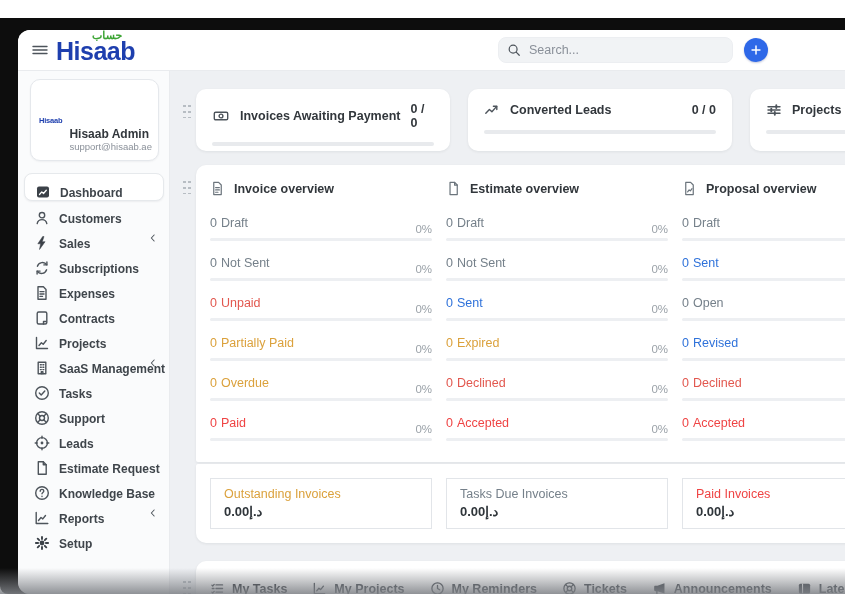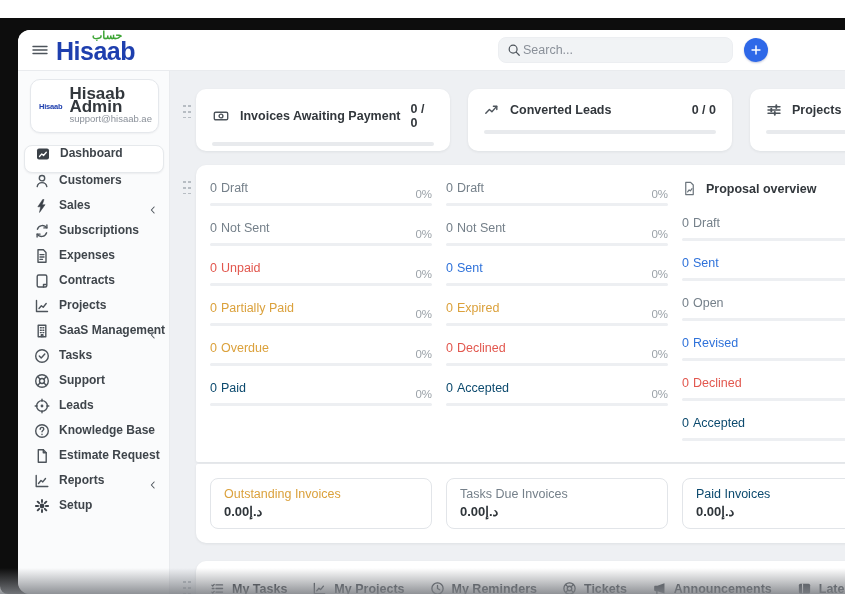--- a/index.html
+++ b/index.html
@@ -16,36 +16,36 @@
 
   
   .hdr{position:relative;height:40px;flex:0 0 40px;background:#fff;border-bottom:1px solid #e9ebee;}
   .hamburger{position:absolute;left:13px;top:12px;width:18px;height:16px;cursor:pointer;}
   .logo{position:absolute;left:38px;top:3px;width:110px;height:36px;}
   .logo-en{font-size:25px;font-weight:800;letter-spacing:-0.5px;color:#1e3fae;line-height:36px;}
   .logo-ar{position:absolute;top:-3px;left:36px;font-size:11px;font-weight:700;color:#3da535;line-height:10px;}
   .search{position:absolute;left:480px;top:7px;width:235px;height:26px;background:#f1f3f5;border:1px solid #eceef1;
     border-radius:8px;display:flex;align-items:center;padding:0 8px;box-sizing:border-box;}
   .search input{border:0;outline:0;background:transparent;font-family:"Liberation Sans",sans-serif;
-    font-size:12.5px;color:#5a636b;width:180px;}
+    font-size:12.5px;color:#5a636b;margin-left:6px;width:180px;}
   .search input::placeholder{color:#8a9099;}
   .plus-btn{position:absolute;left:726px;top:8px;width:24px;height:24px;border-radius:50%;background:#2e68e8;
     display:flex;align-items:center;justify-content:center;cursor:pointer;box-shadow:0 1px 2px rgba(20,40,120,.25);}
 
   .body-row{flex:1;display:flex;min-height:0;}
 
   
   .sidebar{flex:0 0 152px;background:#fafbfc;border-right:1px solid #e9ebee;padding-top:8px;box-sizing:border-box;overflow:hidden;}
   .profile{margin:0 10px 8px 12px;background:#fff;border:1px solid #e5e8ec;border-radius:10px;
     box-shadow:0 1px 2px rgba(20,24,30,.05);padding:7px 8px;display:flex;align-items:center;gap:7px;cursor:pointer;}
   .p-logo{flex:0 0 auto;font-size:7.5px;font-weight:800;color:#1e3fae;letter-spacing:-0.2px;}
-  .p-name{font-size:17px;font-weight:700;color:#32373c;line-height:13px;}
+  .p-name{font-size:12px;font-weight:700;color:#32373c;line-height:13px;margin-top:41px;}
   .p-mail{font-size:9.5px;color:#8a9099;line-height:12px;}
   .nav{padding-top:4px;}
-  .nav-item{height:25px;display:flex;align-items:flex-start;gap:9px;padding-left:16px;cursor:pointer;
+  .nav-item{height:25px;display:flex;align-items:flex-end;gap:9px;padding-left:16px;cursor:pointer;
     font-size:12px;font-weight:600;color:#3f454b;position:relative;}
   .nav-item.active{background:#fff;border:1px solid #e6e9ec;border-radius:8px;margin:0 5px 0 6px;padding-left:10px;
     box-shadow:0 1px 2px rgba(20,24,30,.06);height:26px;}
   .nav-ic{width:16px;height:16px;flex:0 0 16px;display:flex;align-items:center;justify-content:center;}
   .chev{position:absolute;right:10px;top:6px;}
 
   
   .main{flex:1;min-width:0;overflow:hidden;padding:18px 0 0 26px;position:relative;}
   .drag-dots{position:absolute;left:-14px;width:9px;height:15px;
     background-image:radial-gradient(#b7bdc3 1.1px,transparent 1.2px);background-size:5px 6px;cursor:grab;}
@@ -67,26 +67,26 @@
   .ov-head{display:flex;align-items:center;gap:9px;font-size:12.5px;font-weight:700;color:#32373c;margin-bottom:20px;}
   .ov-row{margin-bottom:15px;}
   .ov-line{display:flex;align-items:flex-end;}
   .ov-label{font-size:12.5px;font-weight:500;}
   .ov-label .cnt{margin-right:4px;}
   .ov-pct{margin-left:auto;font-size:11.5px;color:#9ba2a9;position:relative;top:5px;}
   .ov-bar{margin-top:8px;height:3px;border-radius:2px;background:#edeff2;}
   .c-muted{color:#75808a;}
   .c-red{color:#e2574e;}
   .c-orange{color:#dba13c;}
-  .c-green{color:#0c4a6e;}
+  .c-green{color:#ef4444;}
   .c-blue{color:#2f72da;}
 
   .money-panel{margin-top:2px;border-radius:2px 2px 10px 10px;padding:14px;}
   .money-row{display:flex;gap:14px;}
-  .money-card{width:222px;flex:0 0 222px;box-sizing:border-box;border:1px solid #e2e5e9;border-radius:8px;
+  .money-card{width:222px;flex:0 0 222px;box-sizing:border-box;border:1px solid #e2e5e9;border-radius:0;
     padding:8px 13px 9px;cursor:pointer;}
   .money-title{font-size:12.5px;font-weight:500;}
   .money-val{margin-top:3px;font-size:13px;font-weight:700;color:#2f353a;}
 
   .tabs-panel{margin-top:18px;border-radius:10px 10px 0 0;padding:12px 0 40px 12px;height:120px;}
   .tabs-row{display:flex;align-items:center;gap:21px;border-bottom:1px solid #eef0f2;padding:2px 0 0 0;}
   .tab{display:flex;align-items:center;gap:7px;font-size:12.5px;font-weight:600;color:#3c4249;
     padding:6px 2px 12px;cursor:pointer;border-bottom:2px solid transparent;white-space:nowrap;}
   .tab.active{color:#23282e;border-bottom:2px solid #5b6670;}
 
@@ -260,36 +260,36 @@
                   <circle cx="8" cy="8" r="1.4" fill="#4d545b"></circle>
                   <path class="st" d="M8 1.2v2M8 12.8v2M1.2 8h2M12.8 8h2"></path>
                 </svg>
             </span>
             <span>Leads</span>
           </div>
 
           <div class="nav-item">
             <span class="nav-ic">
               <svg width="16" height="16" viewBox="0 0 16 16">
+                  <path class="st" d="M4.3 1.8h5l2.9 2.9v9.5H4.3z"></path>
+                  <path class="st" d="M9.3 1.8v3h2.9"></path>
+                </svg>
+            </span>
+            <span>Estimate Request</span>
+          </div>
+
+          <div class="nav-item">
+            <span class="nav-ic">
+              <svg width="16" height="16" viewBox="0 0 16 16">
                   <circle class="st" cx="8" cy="8" r="6.3"></circle>
                   <path class="st" d="M6.2 6.2c0-1 .8-1.8 1.8-1.8s1.8.7 1.8 1.7c0 1.4-1.8 1.4-1.8 2.7"></path>
                   <path class="st" d="M8 11.3v.2"></path>
                 </svg>
             </span>
             <span>Knowledge Base</span>
-          </div>
-
-          <div class="nav-item">
-            <span class="nav-ic">
-              <svg width="16" height="16" viewBox="0 0 16 16">
-                  <path class="st" d="M4.3 1.8h5l2.9 2.9v9.5H4.3z"></path>
-                  <path class="st" d="M9.3 1.8v3h2.9"></path>
-                </svg>
-            </span>
-            <span>Estimate Request</span>
           </div>
 
 
           <div class="nav-item">
             <span class="nav-ic">
               <svg width="16" height="16" viewBox="0 0 16 16">
                   <path class="st" d="M2.2 2.5v11h11.6"></path>
                   <path class="st" d="M4.5 10.5l2.5-3 1.8 1.4 2.7-3.4"></path>
                 </svg>
             </span>
@@ -357,20 +357,29 @@
             </div>
             <div class="stat-bar"></div>
           </div>
         </div>
 
         <div class="sec panel ov-panel">
           <span class="drag-dots" style="top:14px"></span>
           <div class="ov-cols">
 
             <div class="ov-col">
+              <div class="ov-head">
+                <span>
+                  <svg width="15" height="15" viewBox="0 0 16 16">
+                      <path class="st-g" d="M4 1.5h5.2L12 4.3v10.2H4z"></path>
+                      <path class="st-g" d="M6 7h4M6 9.5h4M6 12h2.5"></path>
+                    </svg>
+                </span>
+                <span>Invoice overview</span>
+              </div>
               <div class="ov-row">
                 <div class="ov-line">
                     <span class="ov-label c-muted"><span class="cnt">0</span><span>Draft</span></span>
                     <span class="ov-pct">0%</span>
                   </div>
                 <div class="ov-bar"></div>
               </div>
               <div class="ov-row">
                 <div class="ov-line">
                     <span class="ov-label c-muted"><span class="cnt">0</span><span>Not Sent</span></span>
@@ -402,20 +411,29 @@
               <div class="ov-row">
                 <div class="ov-line">
                     <span class="ov-label c-green"><span class="cnt">0</span><span>Paid</span></span>
                     <span class="ov-pct">0%</span>
                   </div>
                 <div class="ov-bar"></div>
               </div>
             </div>
 
             <div class="ov-col">
+              <div class="ov-head">
+                <span>
+                  <svg width="15" height="15" viewBox="0 0 16 16">
+                      <path class="st-g" d="M4.3 1.5h4.9L12 4.3v10.2H4.3z"></path>
+                      <path class="st-g" d="M9.2 1.5v2.9H12"></path>
+                    </svg>
+                </span>
+                <span>Estimate overview</span>
+              </div>
               <div class="ov-row">
                 <div class="ov-line">
                     <span class="ov-label c-muted"><span class="cnt">0</span><span>Draft</span></span>
                     <span class="ov-pct">0%</span>
                   </div>
                 <div class="ov-bar"></div>
               </div>
               <div class="ov-row">
                 <div class="ov-line">
                     <span class="ov-label c-muted"><span class="cnt">0</span><span>Not Sent</span></span>

